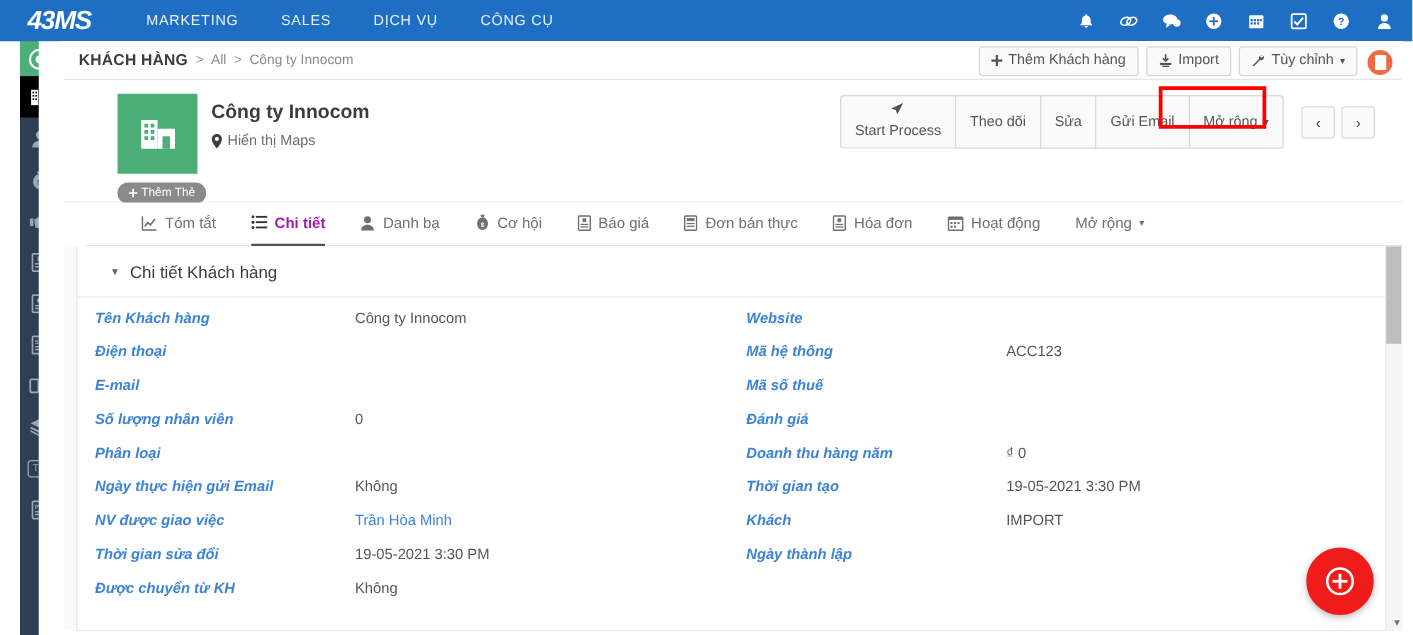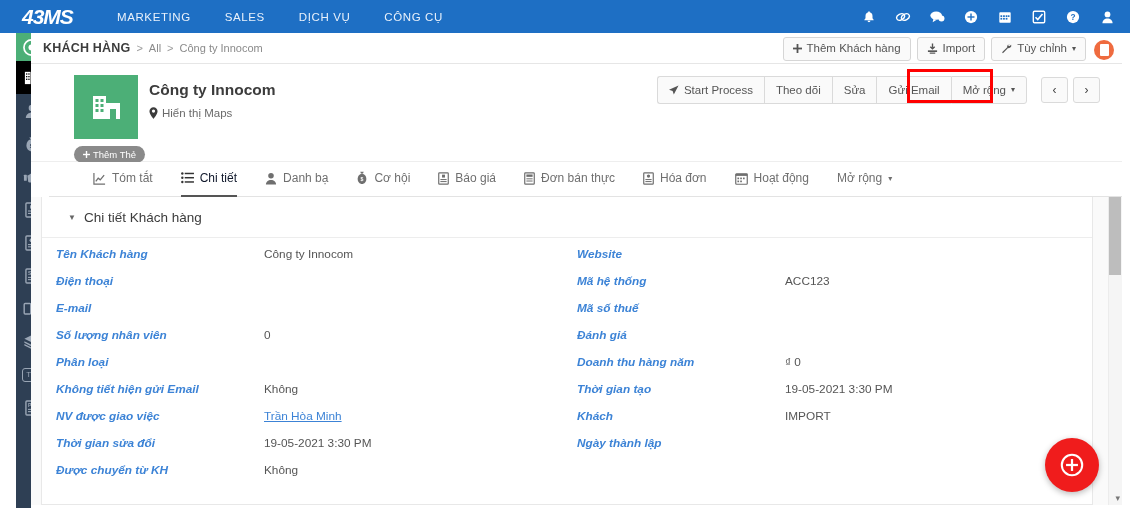--- a/index.html
+++ b/index.html
@@ -56,20 +56,21 @@
   .sb-badge {
     border: 1.3px solid #9aa6b5; border-radius: 3px;
     font-size: 8px; padding: 2px 3px; color: #9aa6b5; letter-spacing: 0;
     line-height: 1;
   }
 
   
   .main {
     position: absolute; top: 33px; left: 31px; width: 1091px; height: 475px;
     background: #ffffff;
+    padding-left: 20px;
   }
 
   
   .crumbbar {
     position: relative; height: 31px; border-bottom: 1px solid #e6e6e6;
     display: flex; align-items: center; padding-left: 12px; background: #fff;
   }
   .crumb-main { font-size: 12.5px; font-weight: bold; color: #3c3c3c; letter-spacing: 0.2px; }
   .crumb-sep { font-size: 11px; color: #9b9b9b; margin: 0 6px; }
   .crumb-item { font-size: 11px; color: #8a8a8a; cursor: pointer; }
@@ -118,21 +119,21 @@
   .rec-actions {
     position: absolute; right: 22px; top: 12px; display: flex; align-items: center;
   }
   .btngroup { display: flex; }
   .btngroup .gbtn {
     border: 1px solid #dadada; border-right: none; background: #fafafa;
     font-size: 11.5px; color: #555; padding: 5px 11px; cursor: pointer;
     display: inline-flex; align-items: center; gap: 5px; line-height: 1.4;
     white-space: nowrap;
   }
-  .btngroup .gbtn:first-child { border-radius: 3px 0 0 3px; }
+  .btngroup .gbtn:first-child { border-radius: 3px 0 0 3px; flex-direction: column; }
   .btngroup .gbtn:last-child { border-right: 1px solid #dadada; border-radius: 0 3px 3px 0; }
   .highlight-box {
     position: absolute; left: 876px; top: 5px; width: 86px; height: 34px;
     border: 3px solid #ff0000; pointer-events: none; z-index: 5;
   }
   .navbtns { display: flex; gap: 5px; margin-left: 14px; }
   .navbtn {
     border: 1px solid #dadada; background: #fafafa; border-radius: 3px;
     width: 27px; height: 26px; display: flex; align-items: center; justify-content: center;
     font-size: 12px; color: #444; cursor: pointer;
@@ -141,21 +142,21 @@
   
   .tabs {
     position: relative; height: 35px; border-bottom: 1px solid #e3e3e3;
     display: flex; align-items: center; padding-left: 44px; background: #fff; margin-left: 18px;
   }
   .tab {
     font-size: 12px; color: #6f6f6f; padding: 0 0 0 0; margin-right: 28px;
     cursor: pointer; height: 35px; display: flex; align-items: center; gap: 6px;
     border-bottom: 2.5px solid transparent; white-space: nowrap;
   }
-  .tab.active { color: #0f172a; font-weight: normal; border-bottom-color: #555; }
+  .tab.active { color: #a21caf; font-weight: bold; border-bottom-color: #555; }
   .tab svg { display: block; }
 
   
   .body {
     position: relative; height: 308px; background: #fafafa; overflow: hidden;
   }
   .panel {
     position: absolute; left: 10px; top: 0px; width: 1052px; min-height: 308px;
     background: #ffffff; border: 1px solid #e8e8e8; border-top: none;
   }
@@ -168,21 +169,21 @@
   .col { width: 50%; }
   .row {
     display: flex; align-items: flex-start; height: 27px; padding-left: 14px;
   }
   .col:last-child .row { padding-left: 10px; }
   .f-label {
     width: 208px; font-size: 11.8px; color: #3c83d6; font-weight: bold;
     cursor: pointer; white-space: nowrap; font-style: italic;
   }
   .f-value { font-size: 11.8px; color: #555; white-space: nowrap; }
-  .f-value.link { color: #3c83d6; cursor: pointer; text-decoration: underline; }
+  .f-value.link { color: #3c83d6; cursor: pointer; }
 
   
   .scrolltrack {
     position: absolute; right: 0; top: 0; width: 14px; height: 308px;
     background: #f5f5f5; border-left: 1px solid #ececec;
   }
   .scrollthumb {
     position: absolute; right: 1px; top: 0px; width: 12px; height: 78px;
     background: #bdbdbd; border-radius: 0px; cursor: pointer;
   }
@@ -560,21 +561,21 @@
               </div>
             <div class="row">
                 <div class="f-label">Số lượng nhân viên</div>
                 <div class="f-value">0</div>
               </div>
             <div class="row">
                 <div class="f-label">Phân loại</div>
                 <div class="f-value"></div>
               </div>
             <div class="row">
-                <div class="f-label">Không tiết hiện gửi Email</div>
+                <div class="f-label">Ngày thực hiện gửi Email</div>
                 <div class="f-value">Không</div>
               </div>
             <div class="row">
                 <div class="f-label">NV được giao việc</div>
                 <div class="f-value link">Trần Hòa Minh</div>
               </div>
             <div class="row">
                 <div class="f-label">Thời gian sửa đổi</div>
                 <div class="f-value">19-05-2021 3:30 PM</div>
               </div>

